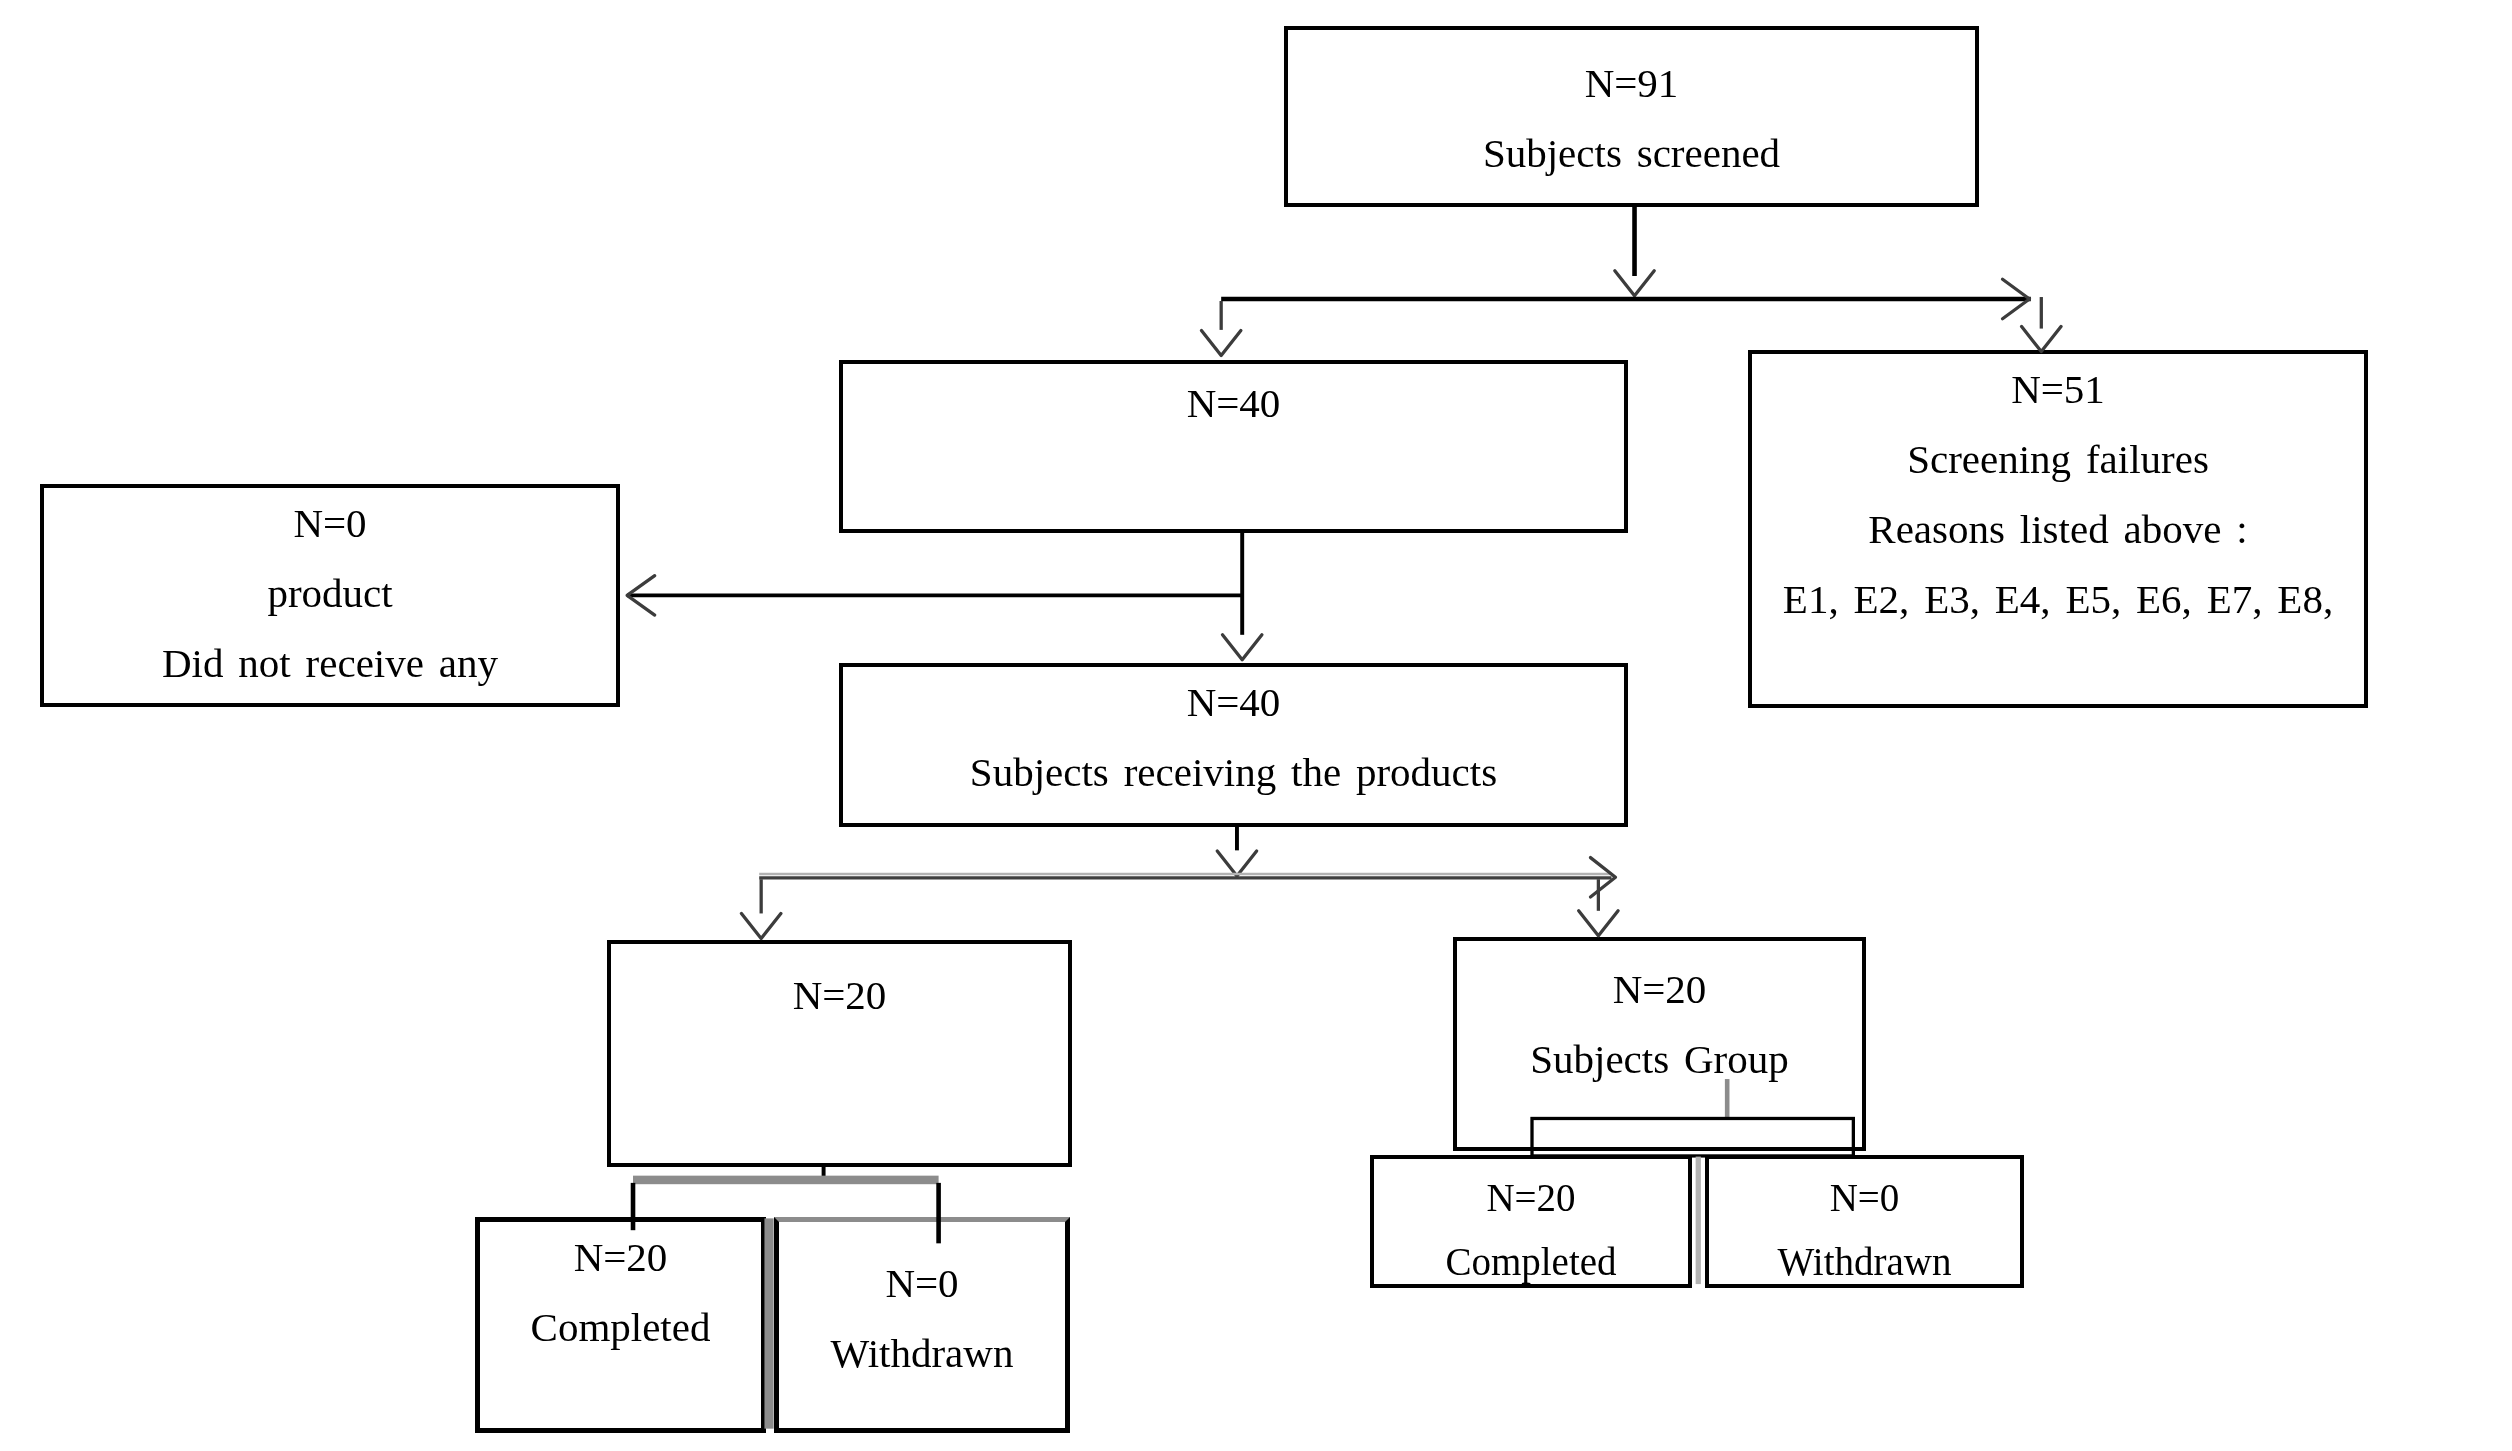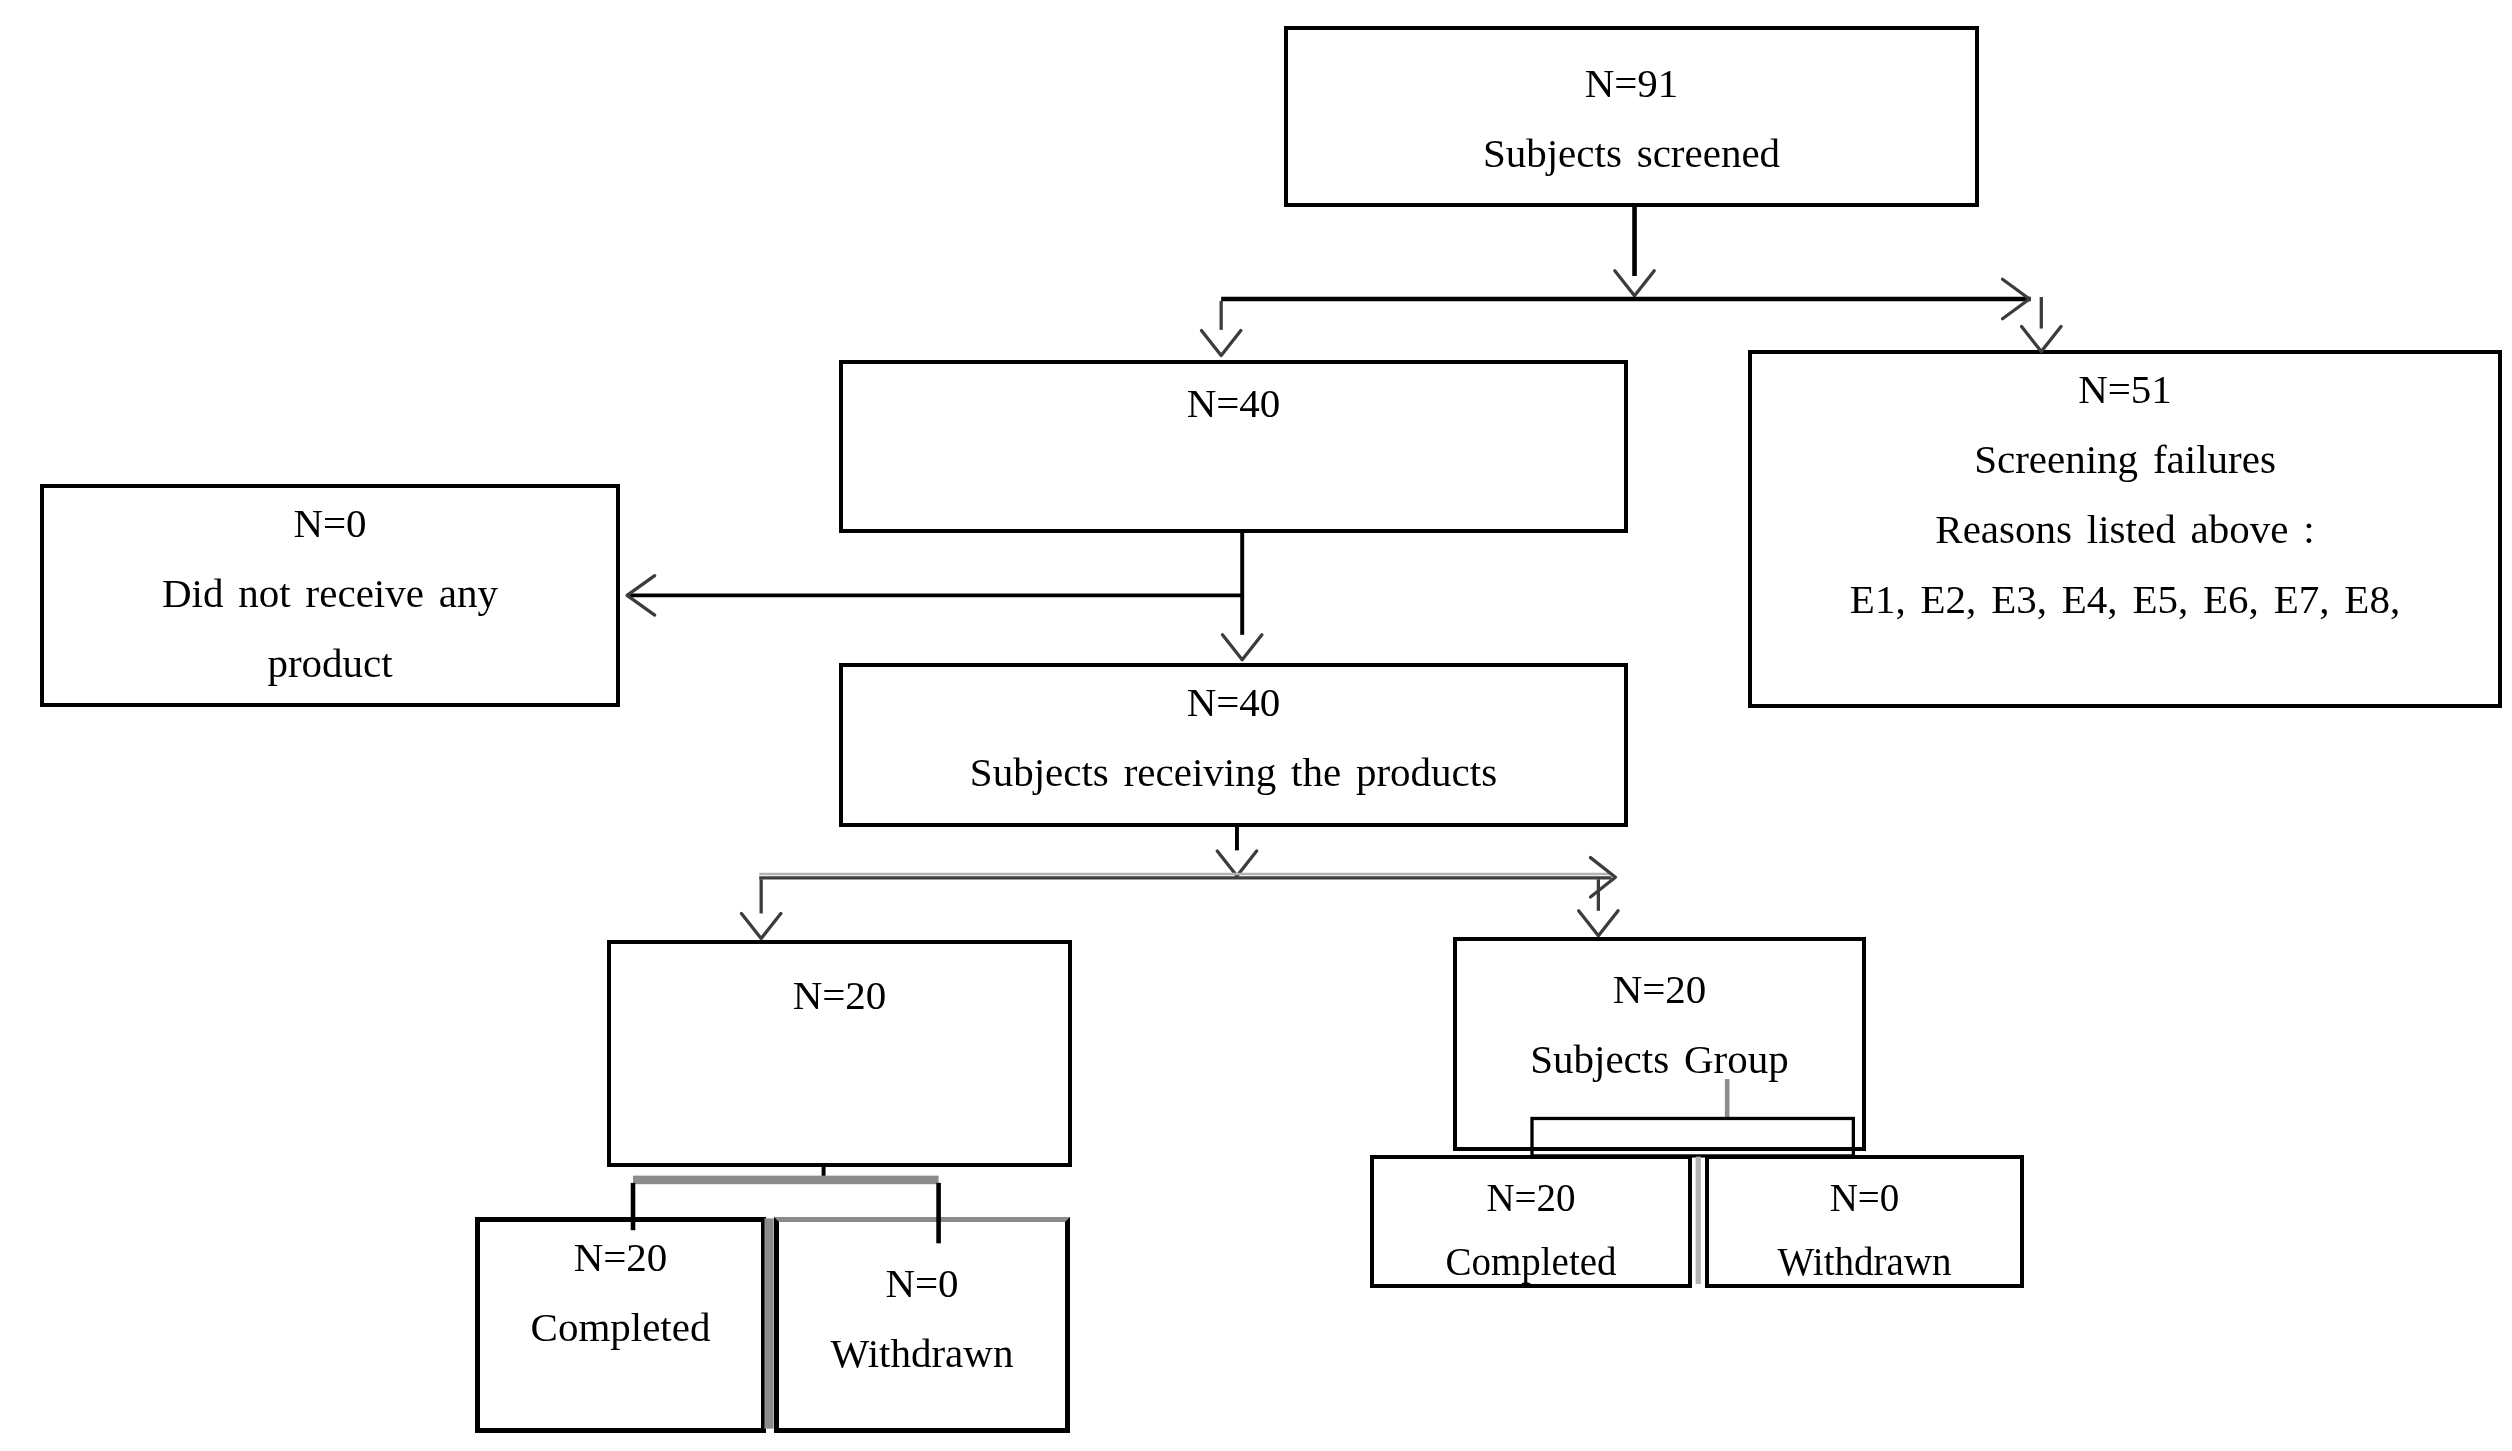--- a/index.html
+++ b/index.html
@@ -25,21 +25,21 @@
     border: 4.6px solid var(--ink);
     text-align: center;
     font-size: 41px;
     line-height: 70px;
     word-spacing: 4.6px;
     z-index: 1;
   }
   .box .ln { white-space: nowrap; }
   #box-screened            { left: 1284px; top: 26px;   width: 695px; height: 181px; padding-top: 18px;  }
   #box-randomised          { left: 839px; top: 360px;  width: 789px; height: 173px; padding-top: 4px;  }
-  #box-screening-failures  { left: 1748px; top: 350px;  width: 754px; height: 358px; padding-top: 0px;  }
+  #box-screening-failures  { left: 1748px; top: 350px;  width: 620px; height: 358px; padding-top: 0px;  }
   #box-did-not-receive     { left: 40px;   top: 484px;  width: 580px;  height: 223px; padding-top: 0px;  }
   #box-receiving           { left: 839px; top: 663px; width: 789px; height: 164px; padding-top: 0px;  }
   #box-spirulysat          { left: 607px;  top: 940px; width: 465px;  height: 227px; padding-top: 16.4px; }
   #box-placebo             { left: 1453px; top: 937px; width: 413px;  height: 214px; padding-top: 13px; }
   #box-spir-completed      { left: 475px;  top: 1217px; width: 291px;  height: 216px; border-width: 5.3px; padding-top: 0px; }
   #box-spir-withdrawn      { left: 774px; top: 1217px; width: 296px;  height: 216px; border-width: 5.3px; border-top-color: var(--gray); padding-top: 26px; }
   #box-plac-completed      { left: 1370px; top: 1155px; width: 322px;  height: 133px; border-width: 4px; line-height: 64px; padding-top: 6.6px; font-size: 39px; }
   #box-plac-withdrawn      { left: 1705px; top: 1155px; width: 319px;  height: 133px; border-width: 4px; line-height: 64px; padding-top: 6.6px; font-size: 39px; }
   svg.wires {
     position: absolute;
@@ -76,22 +76,22 @@
 
   <div class="box" id="box-screening-failures">
     <div class="ln">N=51</div>
     <div class="ln">Screening failures</div>
     <div class="ln">Reasons listed above :</div>
     <div class="ln">E1, E2, E3, E4, E5, E6, E7, E8,</div>
   </div>
 
   <div class="box" id="box-did-not-receive">
     <div class="ln">N=0</div>
+    <div class="ln">product</div>
     <div class="ln">Did not receive any</div>
-    <div class="ln">product</div>
   </div>
 
   <div class="box" id="box-receiving">
     <div class="ln">N=40</div>
     <div class="ln">Subjects receiving the products</div>
   </div>
 
   <div class="box" id="box-spirulysat">
     <div class="ln">N=20</div>
   </div>

